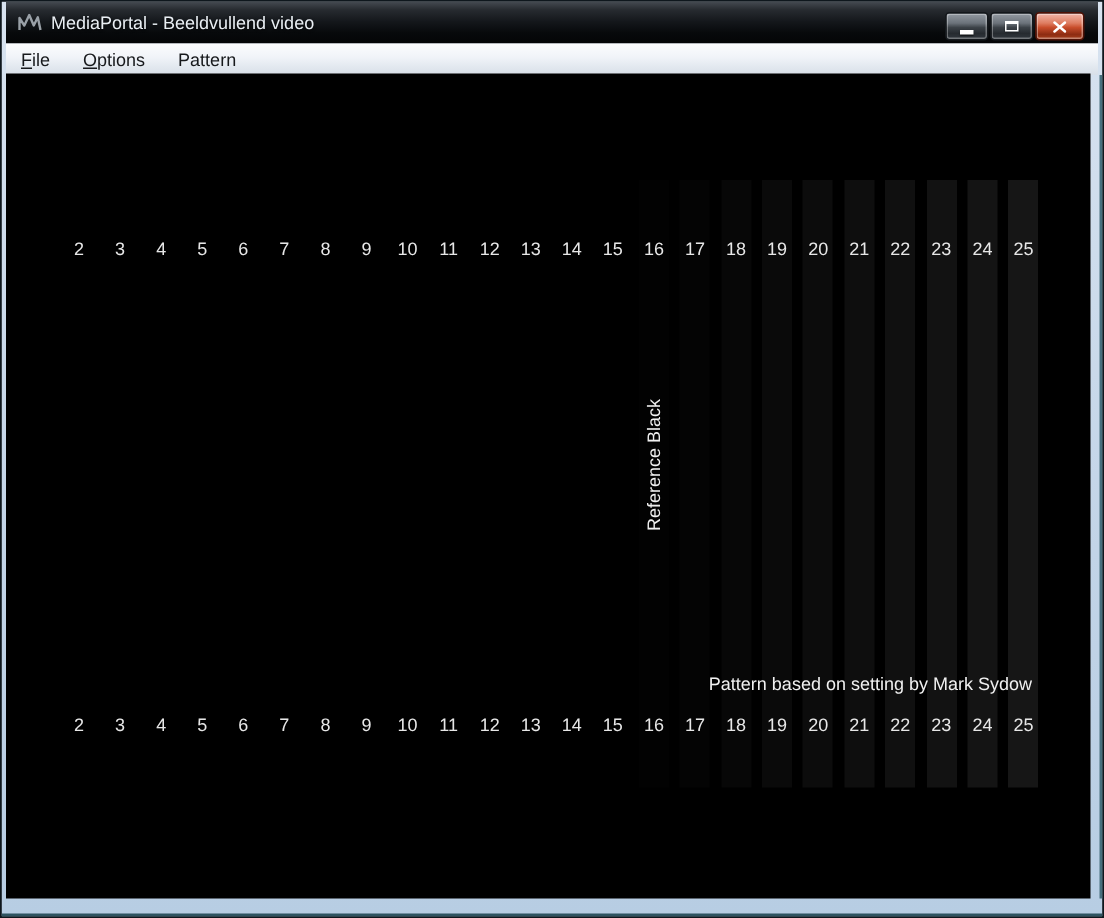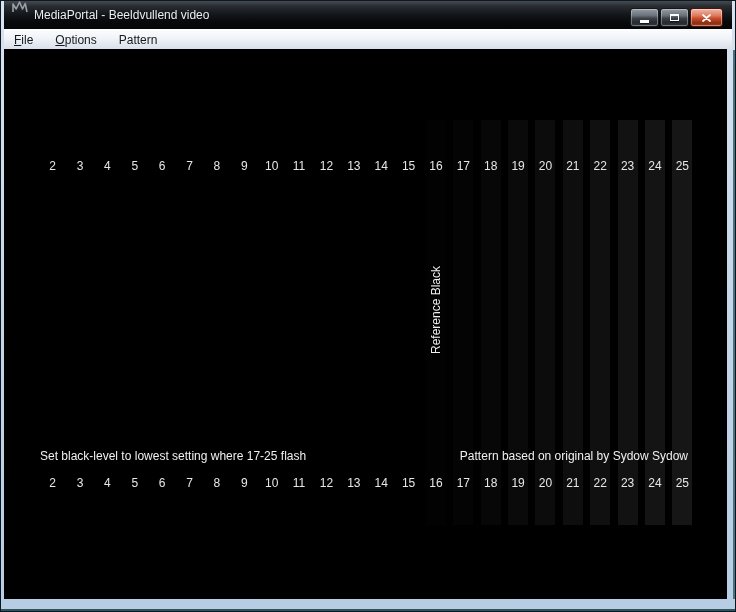--- a/index.html
+++ b/index.html
@@ -21,21 +21,21 @@
   }
   .window::before {
     content:""; position:absolute; top:49px; bottom:12px; right:0; width:2px;
     background:#48707e; pointer-events:none;
   }
 
   
   .titlebar {
     position:absolute; top:0; left:3px; right:3px; height:28px;
     background:linear-gradient(180deg,#454b52 0%,#272b30 20%,#14171b 48%,#07090b 75%,#040506 100%);
-    display:flex; align-items:flex-start;
+    display:flex; align-items:center;
   }
   .app-icon { display:flex; align-items:center; margin:0 6px 0 8px; }
   .title {
     color:#e9eef3; font-size:12px; line-height:28px;
     text-shadow:0 1px 2px rgba(0,0,0,.8); white-space:nowrap;
   }
   .winbtns { position:absolute; top:7px; right:9px; display:flex; gap:1px; }
   .wbtn {
     height:19px; border-radius:3px; box-sizing:border-box;
     display:flex; align-items:center; justify-content:center;
@@ -262,17 +262,16 @@
         <div class="num">18</div>
         <div class="num">19</div>
         <div class="num">20</div>
         <div class="num">21</div>
         <div class="num">22</div>
         <div class="num">23</div>
         <div class="num">24</div>
         <div class="num">25</div>
       </div>
     <div class="refblack">Reference Black</div>
-    <div class="instruction">Set black-level to lowest setting where 17-25 flash</div>
-    <div class="credit">Pattern based on original by Sydow Sydow</div>
+    <div class="credit">Pattern based on setting by Mark Sydow</div>
   </div>
 
 </div>
 
 </body></html>

